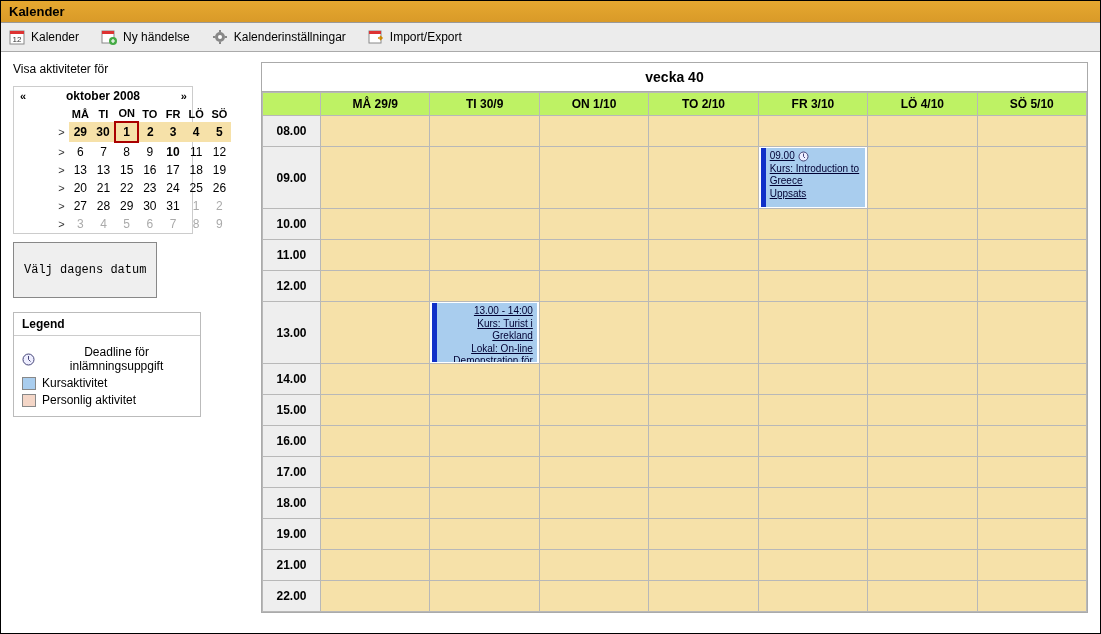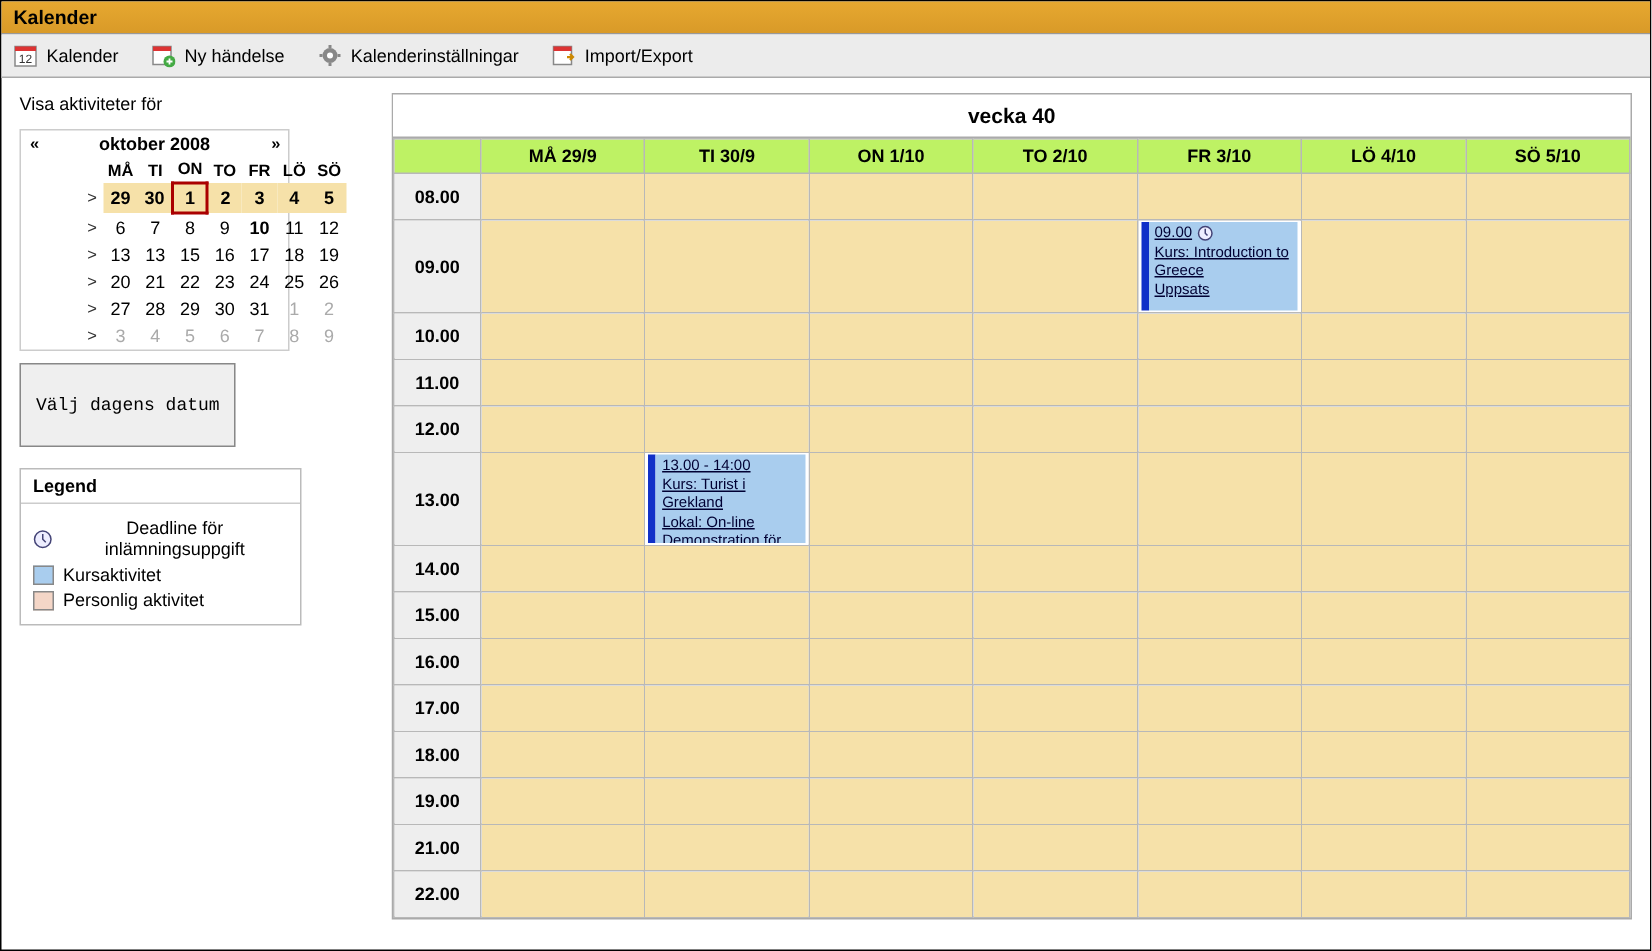--- a/index.html
+++ b/index.html
@@ -291,21 +291,21 @@
                 <td></td>
                 <td></td>
                 <td></td>
                 <td></td>
                 <td></td>
               </tr>
               <tr>
                 <td class="timecell tall">13.00</td>
                 <td class="tall"></td>
                 <td class="tall" style="background: rgb(255, 255, 255);">
-                  <div class="event" style="bottom: 1px;">
+                  <div class="event" style="bottom: 1px; text-align: right;">
                     <div class="bar"></div>
                     <div class="ev-body"><span>13.00 - 14:00</span><br><span>Kurs: Turist i Grekland</span><br><span>Lokal: On-line</span><br><span>Demonstration för DI...</span></div>
                   </div>
                 </td>
                 <td class="tall"></td>
                 <td class="tall"></td>
                 <td class="tall"></td>
                 <td class="tall"></td>
                 <td class="tall"></td>
               </tr>

